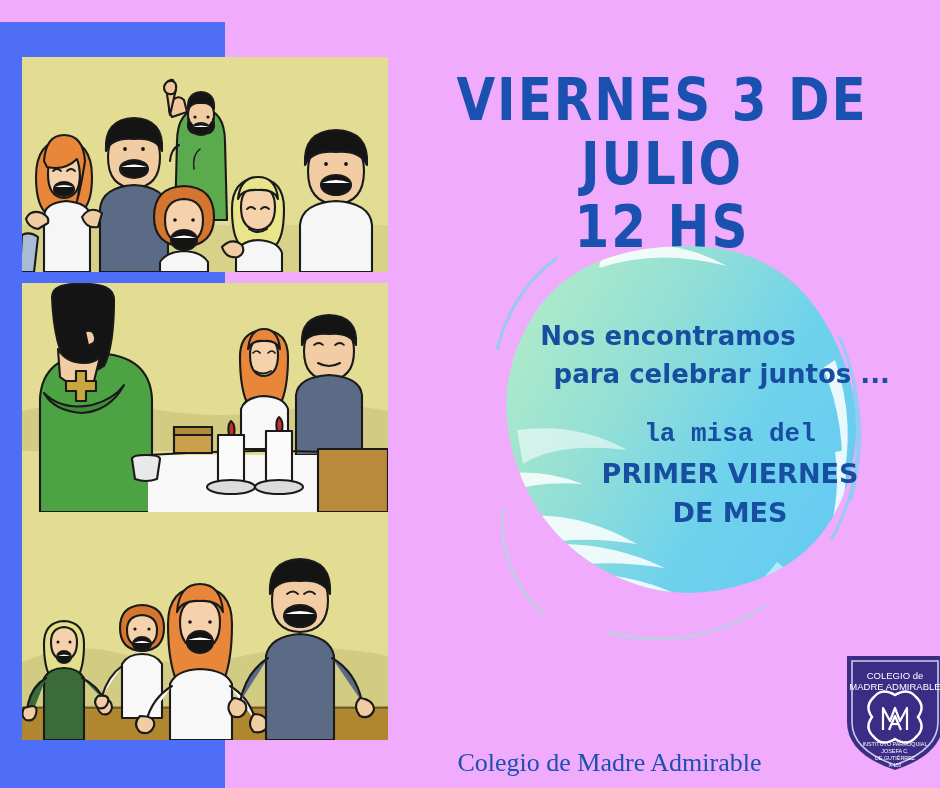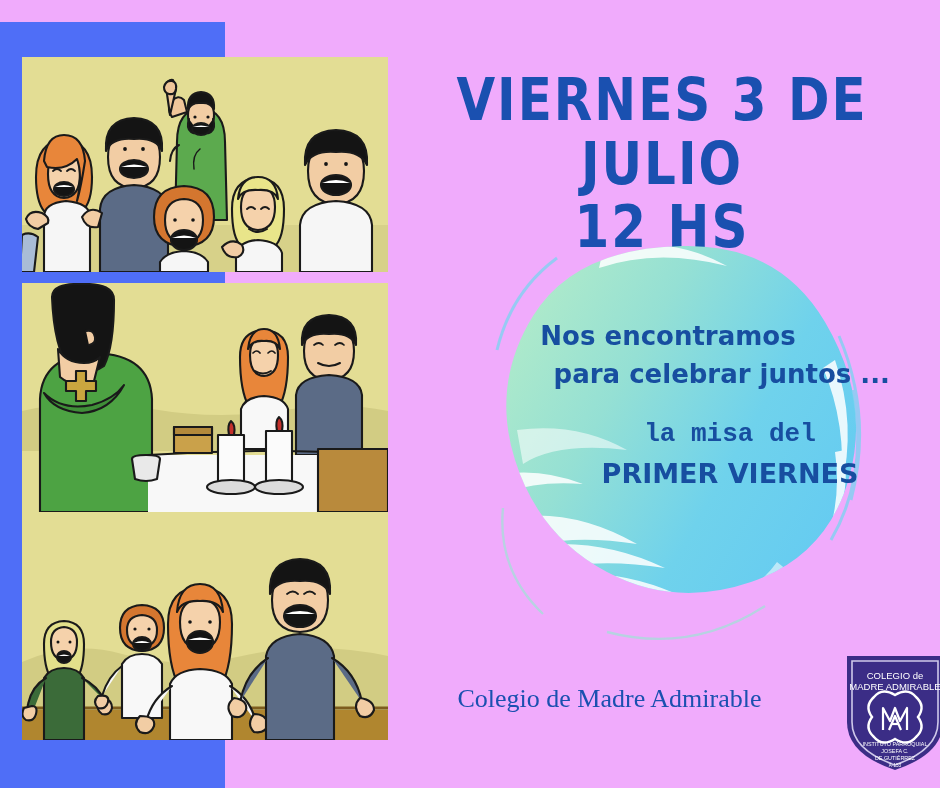--- a/index.html
+++ b/index.html
@@ -95,21 +95,21 @@
   .body-text .l2 { display: block; text-align: right; }
   .body-text .spacer { display: block; height: 22px; }
   .body-text .l3 { display: block; text-align: center; padding-left: 150px; font-family: Liberation Mono, monospace; }
   .body-text .l4 { display: block; text-align: center; padding-left: 150px; font-size: 27px; }
   .body-text .l5 { display: block; text-align: center; padding-left: 150px; font-size: 27px; }
 
   
   .footer-caption {
     position: absolute;
     left: 432px;
-    top: 684px;
+    top: 748px;
     width: 355px;
     text-align: center;
     color: #1a50b0;
     font-family: "Liberation Serif", serif;
     font-size: 26px;
   }
 
   
   .logo {
     position: absolute;
@@ -388,20 +388,21 @@
       </g>
     </svg>
   </div>
 
   <div class="body-text">
     <span class="l1">Nos encontramos</span>
     <span class="l2">para celebrar  juntos ...</span>
     <span class="spacer"></span>
     <span class="l3">la misa del</span>
     <span class="l4">PRIMER VIERNES</span>
+    <span class="l5">DE MES</span>
   </div>
 
   <div class="footer-caption">Colegio de Madre Admirable</div>
 
   <div class="logo">
     <svg viewBox="0 0 112 122">
       <path d="M8 6 l96 0 l0 66 q0 32 -48 48 q-48 -16 -48 -48 z" fill="#3b2d86"></path>
       <path d="M13 11 l86 0 l0 61 q0 28 -43 43 q-43 -15 -43 -43 z" fill="none" stroke="#cfc9ea" stroke-width="1.6"></path>
       <text x="56" y="29" text-anchor="middle" fill="#ffffff" font-family="'Liberation Sans', sans-serif" font-size="9.5">COLEGIO de</text>
       <text x="56" y="40" text-anchor="middle" fill="#ffffff" font-family="'Liberation Sans', sans-serif" font-size="9.5">MADRE ADMIRABLE</text>

